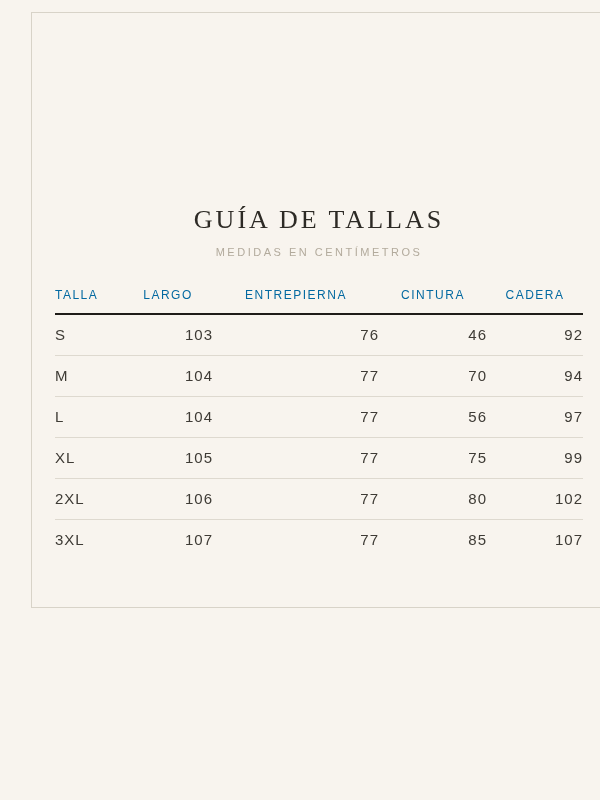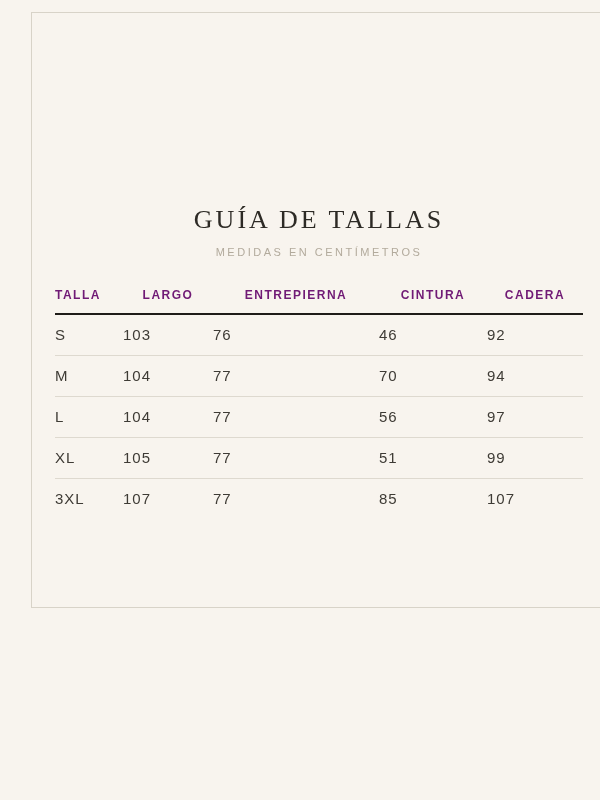--- a/index.html
+++ b/index.html
@@ -59,45 +59,45 @@
     margin-top: 30px;
     border-collapse: collapse;
     table-layout: fixed;
   }
   .size-table col.c1 { width: 68px; }
   .size-table col.c2 { width: 90px; }
   .size-table col.c3 { width: 166px; }
   .size-table col.c4 { width: 108px; }
   .size-table col.c5 { width: 96px; }
   .size-table th {
-    font-weight: 700;
+    font-weight: 400;
     font-size: 12px;
     letter-spacing: 1.5px;
-    color: #701a75;
+    color: #0369a1;
     text-align: center;
     padding: 0 0 11px 0;
   }
   .size-table thead tr {
     border-bottom: 2px solid #1f1c18;
   }
   .size-table th.left, .size-table td.left {
     text-align: left;
   }
   .size-table tbody tr {
     border-bottom: 1px solid #ded9cf;
   }
   .size-table tbody tr:last-child {
     border-bottom: none;
   }
   .size-table td {
     height: 40px;
     font-size: 15px;
     letter-spacing: 1px;
     color: #3e3b35;
-    text-align: left;
+    text-align: right;
     padding: 0;
     vertical-align: middle;
   }
   .footer-note {
     margin-top: 23px;
     font-size: 11px;
     letter-spacing: 2px;
     color: #b2aa9c;
     text-align: center;
   }
@@ -148,22 +148,29 @@
           <td class="left">L</td>
           <td>104</td>
           <td>77</td>
           <td>56</td>
           <td>97</td>
         </tr>
         <tr>
           <td class="left">XL</td>
           <td>105</td>
           <td>77</td>
-          <td>51</td>
+          <td>75</td>
           <td>99</td>
+        </tr>
+        <tr>
+          <td class="left">2XL</td>
+          <td>106</td>
+          <td>77</td>
+          <td>80</td>
+          <td>102</td>
         </tr>
         <tr>
           <td class="left">3XL</td>
           <td>107</td>
           <td>77</td>
           <td>85</td>
           <td>107</td>
         </tr>
       </tbody>
     </table>

